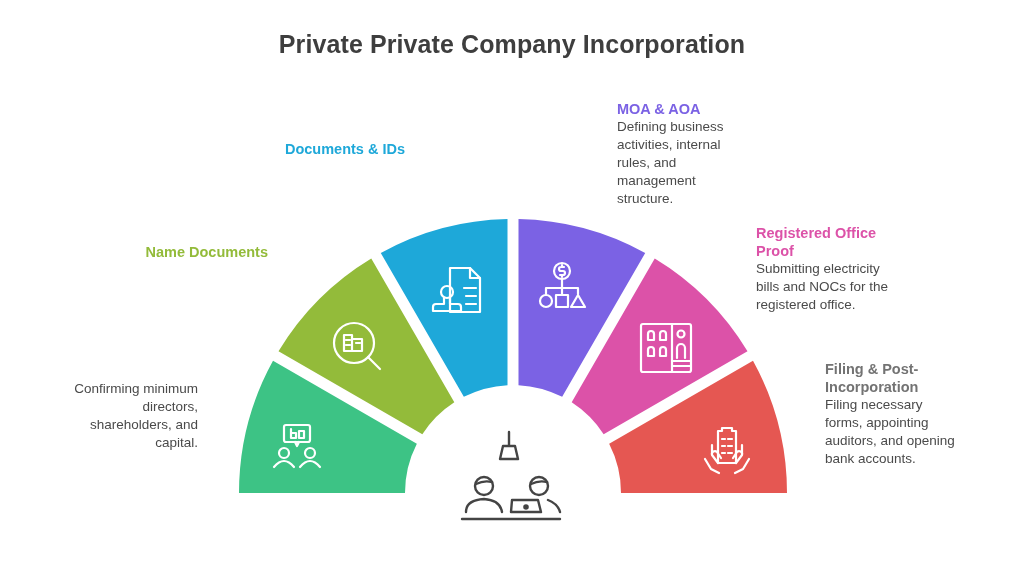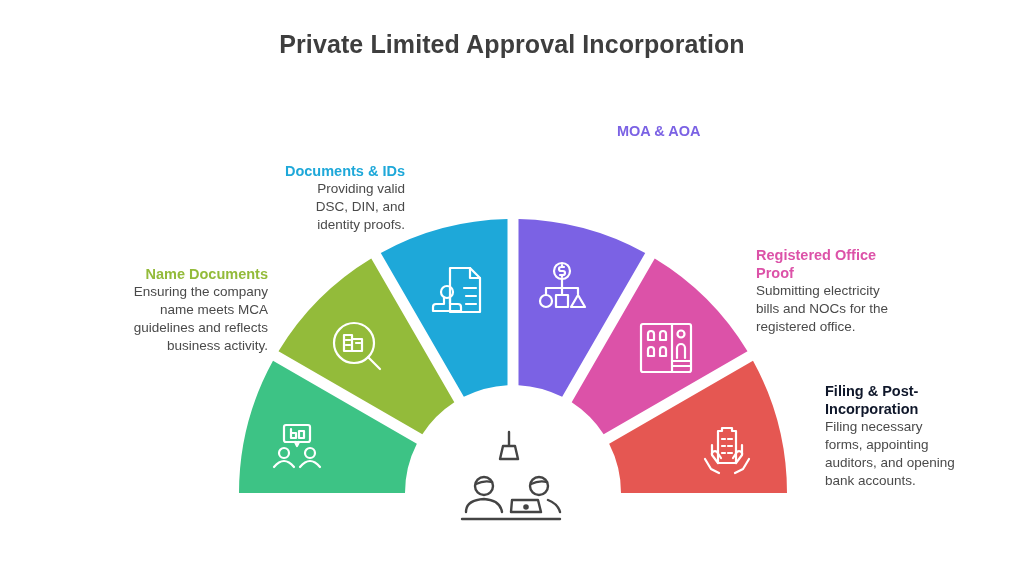--- a/index.html
+++ b/index.html
@@ -1,29 +1,29 @@
 <!DOCTYPE html>
 <html><head>
   <meta charset="utf-8">
   <style>
     html, body { margin: 0; padding: 0; background: #ffffff; }
     body { width: 1024px; height: 561px; position: relative; overflow: hidden;
            font-family: "Liberation Sans", "DejaVu Sans", sans-serif; }
     .title { position: absolute; left: 0; width: 1024px; top: 30px; text-align: center;
              font-size: 25px; font-weight: bold; color: #3e3e3e; letter-spacing: 0.1px; }
     .label { position: absolute; font-size: 13.5px; line-height: 18px; color: #4a4a4a; }
-    .label .head { font-weight: bold; font-size: 14.5px; line-height: 18px; display: block; margin-top: 22px; }
+    .label .head { font-weight: bold; font-size: 14.5px; line-height: 18px; display: block; }
     .label.left { text-align: right; }
     .label.right { text-align: left; }
     svg.fan { position: absolute; left: 0; top: 0; }
   </style>
 </head>
 <body>
 
-<div class="title">Private Limited Approval Incorporation</div>
+<div class="title">Private Private Company Incorporation</div>
 
 <svg class="fan" width="1024" height="561" viewBox="0 0 1024 561">
   <g id="segments">
       <path d="M239,492.99999999999994 A274,274 0 0 1 273.0068494139399,360.7907428665577 L416.8406187794823,443.83320832831214 A108,108 0 0 0 405,493 Z" fill="#3dc385"></path>
       <path d="M278.5068494139399,351.26446342492886 A274,274 0 0 1 371.2644634249288,258.5068494139399 L454.3069288866833,402.3406187794823 A108,108 0 0 0 422.3406187794823,434.30692888668335 Z" fill="#93bb3a"></path>
       <path d="M380.7907428665576,253.0068494139399 A274,274 0 0 1 507.5,219.0552062914865 L507.5,385.1401372149955 A108,108 0 0 0 463.83320832831214,396.8406187794823 Z" fill="#1ea8d9"></path>
       <path d="M518.5,219.0552062914865 A274,274 0 0 1 645.2092571334423,253.00684941393988 L562.1667916716879,396.8406187794823 A108,108 0 0 0 518.5,385.1401372149955 Z" fill="#7b62e4"></path>
       <path d="M654.7355365750711,258.5068494139399 A274,274 0 0 1 747.4931505860602,351.2644634249289 L603.6593812205177,434.30692888668335 A108,108 0 0 0 571.6930711133167,402.3406187794823 Z" fill="#dc52a8"></path>
       <path d="M752.9931505860601,360.7907428665577 A274,274 0 0 1 787,493 L621,493 A108,108 0 0 0 609.1593812205177,443.8332083283122 Z" fill="#e55752"></path>
     </g>
@@ -86,19 +86,19 @@
     <circle cx="539" cy="486" r="9"></circle>
     <path d="M531,484 q8,-4 16,-2"></path>
     <path d="M548,500 q10,4 12,12"></path>
     <path d="M512,500 h26 l3,12 h-30 z"></path>
     <circle cx="526" cy="507" r="1.6" fill="#444444"></circle>
     <path d="M462,519 h98"></path>
   </g>
 </svg>
 
 <div id="labels">
-    <div class="label left" style="left: 40px; top: 380px; width: 158px;"></div>
-    <div class="label left" style="left: 100px; top: 243px; width: 168px;"><span class="head" style="color: rgb(147, 187, 58);">Name Documents</span><span>Ensuring the company<br>name meets MCA<br>guidelines and reflects<br>business activity.</span></div>
-    <div class="label left" style="left: 250px; top: 140px; width: 155px;"><span class="head" style="color: rgb(30, 168, 217); text-align: right;">Documents &amp; IDs</span><span>Providing valid<br>DSC, DIN, and<br>identity proofs.</span></div>
-    <div class="label right" style="left: 617px; top: 100px; width: 150px;"><span class="head" style="color: rgb(123, 98, 228);">MOA &amp; AOA</span></div>
+    <div class="label left" style="left: 40px; top: 380px; width: 158px;"><span>Confirming minimum<br>directors,<br>shareholders, and<br>capital.</span></div>
+    <div class="label left" style="left: 100px; top: 243px; width: 168px;"><span class="head" style="color: rgb(147, 187, 58);">Name Documents</span></div>
+    <div class="label left" style="left: 250px; top: 140px; width: 155px;"><span class="head" style="color: rgb(30, 168, 217); text-align: right;">Documents &amp; IDs</span></div>
+    <div class="label right" style="left: 617px; top: 100px; width: 150px;"><span class="head" style="color: rgb(123, 98, 228);">MOA &amp; AOA</span><span>Defining business<br>activities, internal<br>rules, and<br>management<br>structure.</span></div>
     <div class="label right" style="left: 756px; top: 224px; width: 160px;"><span class="head" style="color: rgb(220, 82, 168);">Registered Office<br>Proof</span><span>Submitting electricity<br>bills and NOCs for the<br>registered office.</span></div>
-    <div class="label right" style="left: 825px; top: 360px; width: 160px;"><span class="head" style="color: #0f172a;">Filing &amp; Post-<br>Incorporation</span><span>Filing necessary<br>forms, appointing<br>auditors, and opening<br>bank accounts.</span></div>
+    <div class="label right" style="left: 825px; top: 360px; width: 160px;"><span class="head" style="color: #737373;">Filing &amp; Post-<br>Incorporation</span><span>Filing necessary<br>forms, appointing<br>auditors, and opening<br>bank accounts.</span></div>
   </div>
 
 </body></html>

